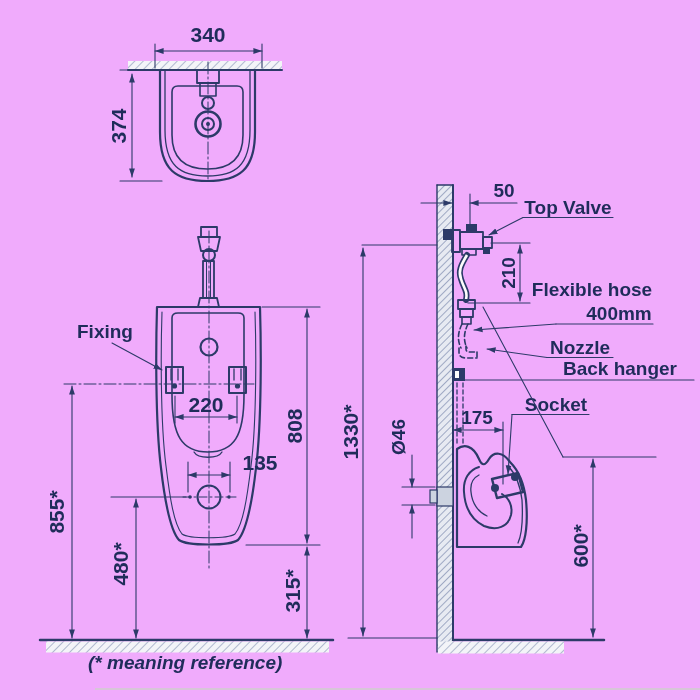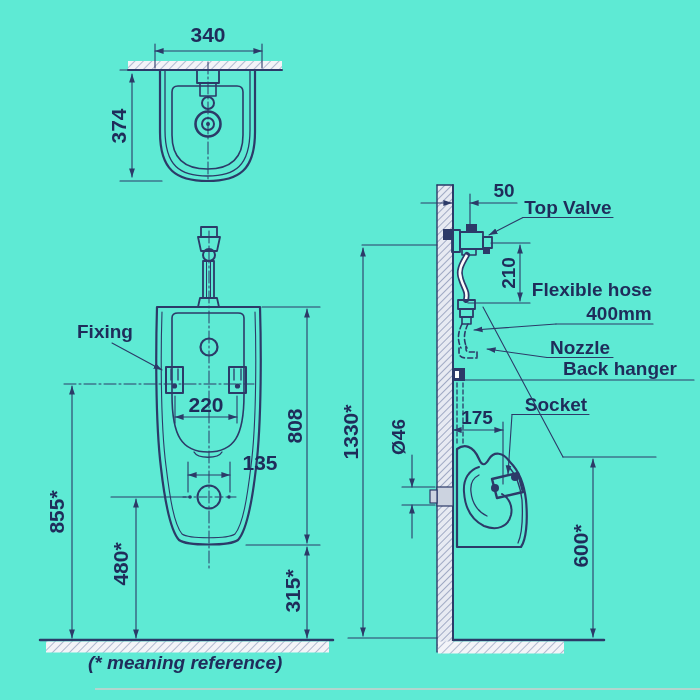--- a/index.html
+++ b/index.html
@@ -1,16 +1,16 @@
 <!DOCTYPE html>
 <html><head>
 <meta charset="utf-8">
 <style>
   html,body{margin:0;padding:0;background:#fff;}
-  .stage{position:relative;width:700px;height:700px;background:#5eead4;overflow:hidden;
+  .stage{position:relative;width:700px;height:700px;background:#f0abfc;overflow:hidden;
          font-family:"Liberation Sans",sans-serif;text-align:center;}
   svg{display:block}
   .ln{stroke:#2c3a68;fill:none;stroke-linecap:round;stroke-linejoin:round}
   .w22{stroke-width:2.2}.w2{stroke-width:2}.w18{stroke-width:1.8}.w16{stroke-width:1.6}
   .w13{stroke-width:1.3}.dim{stroke-width:1.1}
   .cl{stroke-width:1;stroke-dasharray:12 3 2 3}
   .dsh{stroke-width:1.6;stroke-dasharray:5 3}
   .fill{fill:#2c3a68;stroke:none}
   text{fill:#1f2c5a;font-weight:bold;font-family:"Liberation Sans",sans-serif}
   .t21{font-size:21px}.t19{font-size:19px}

